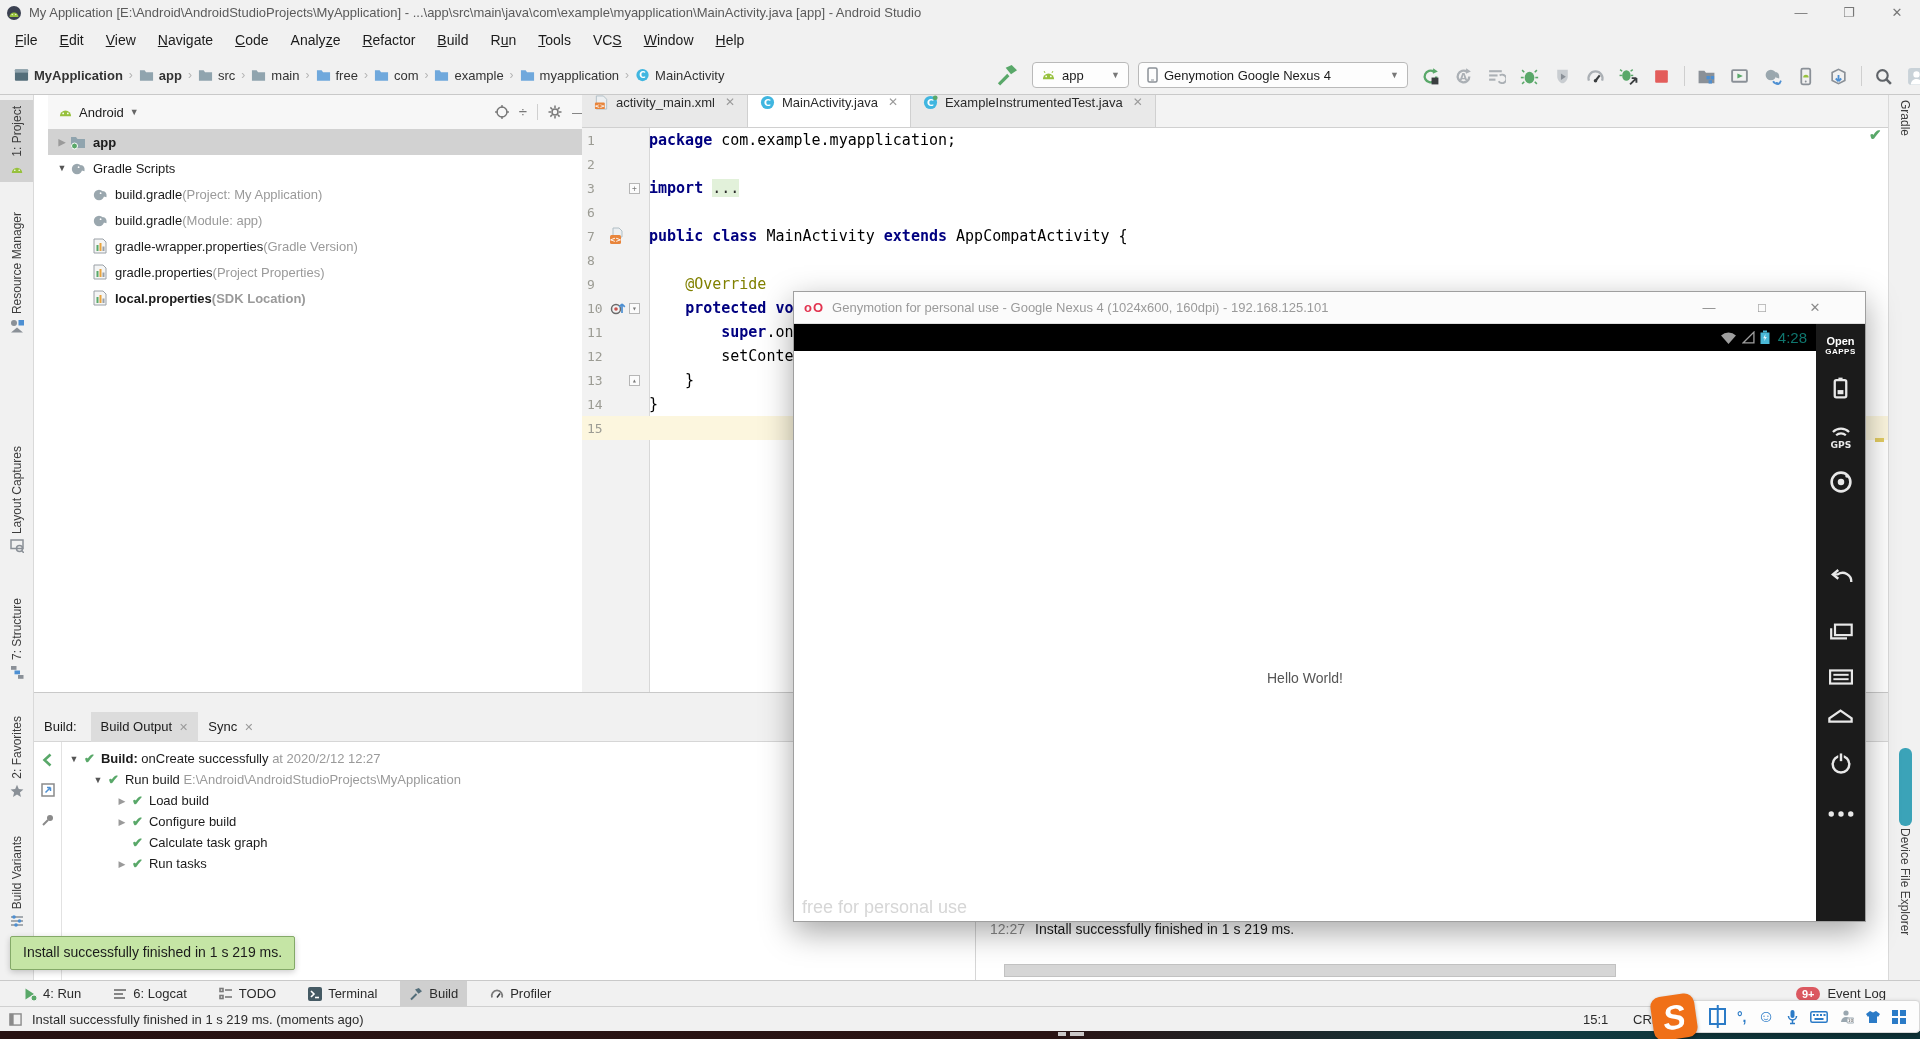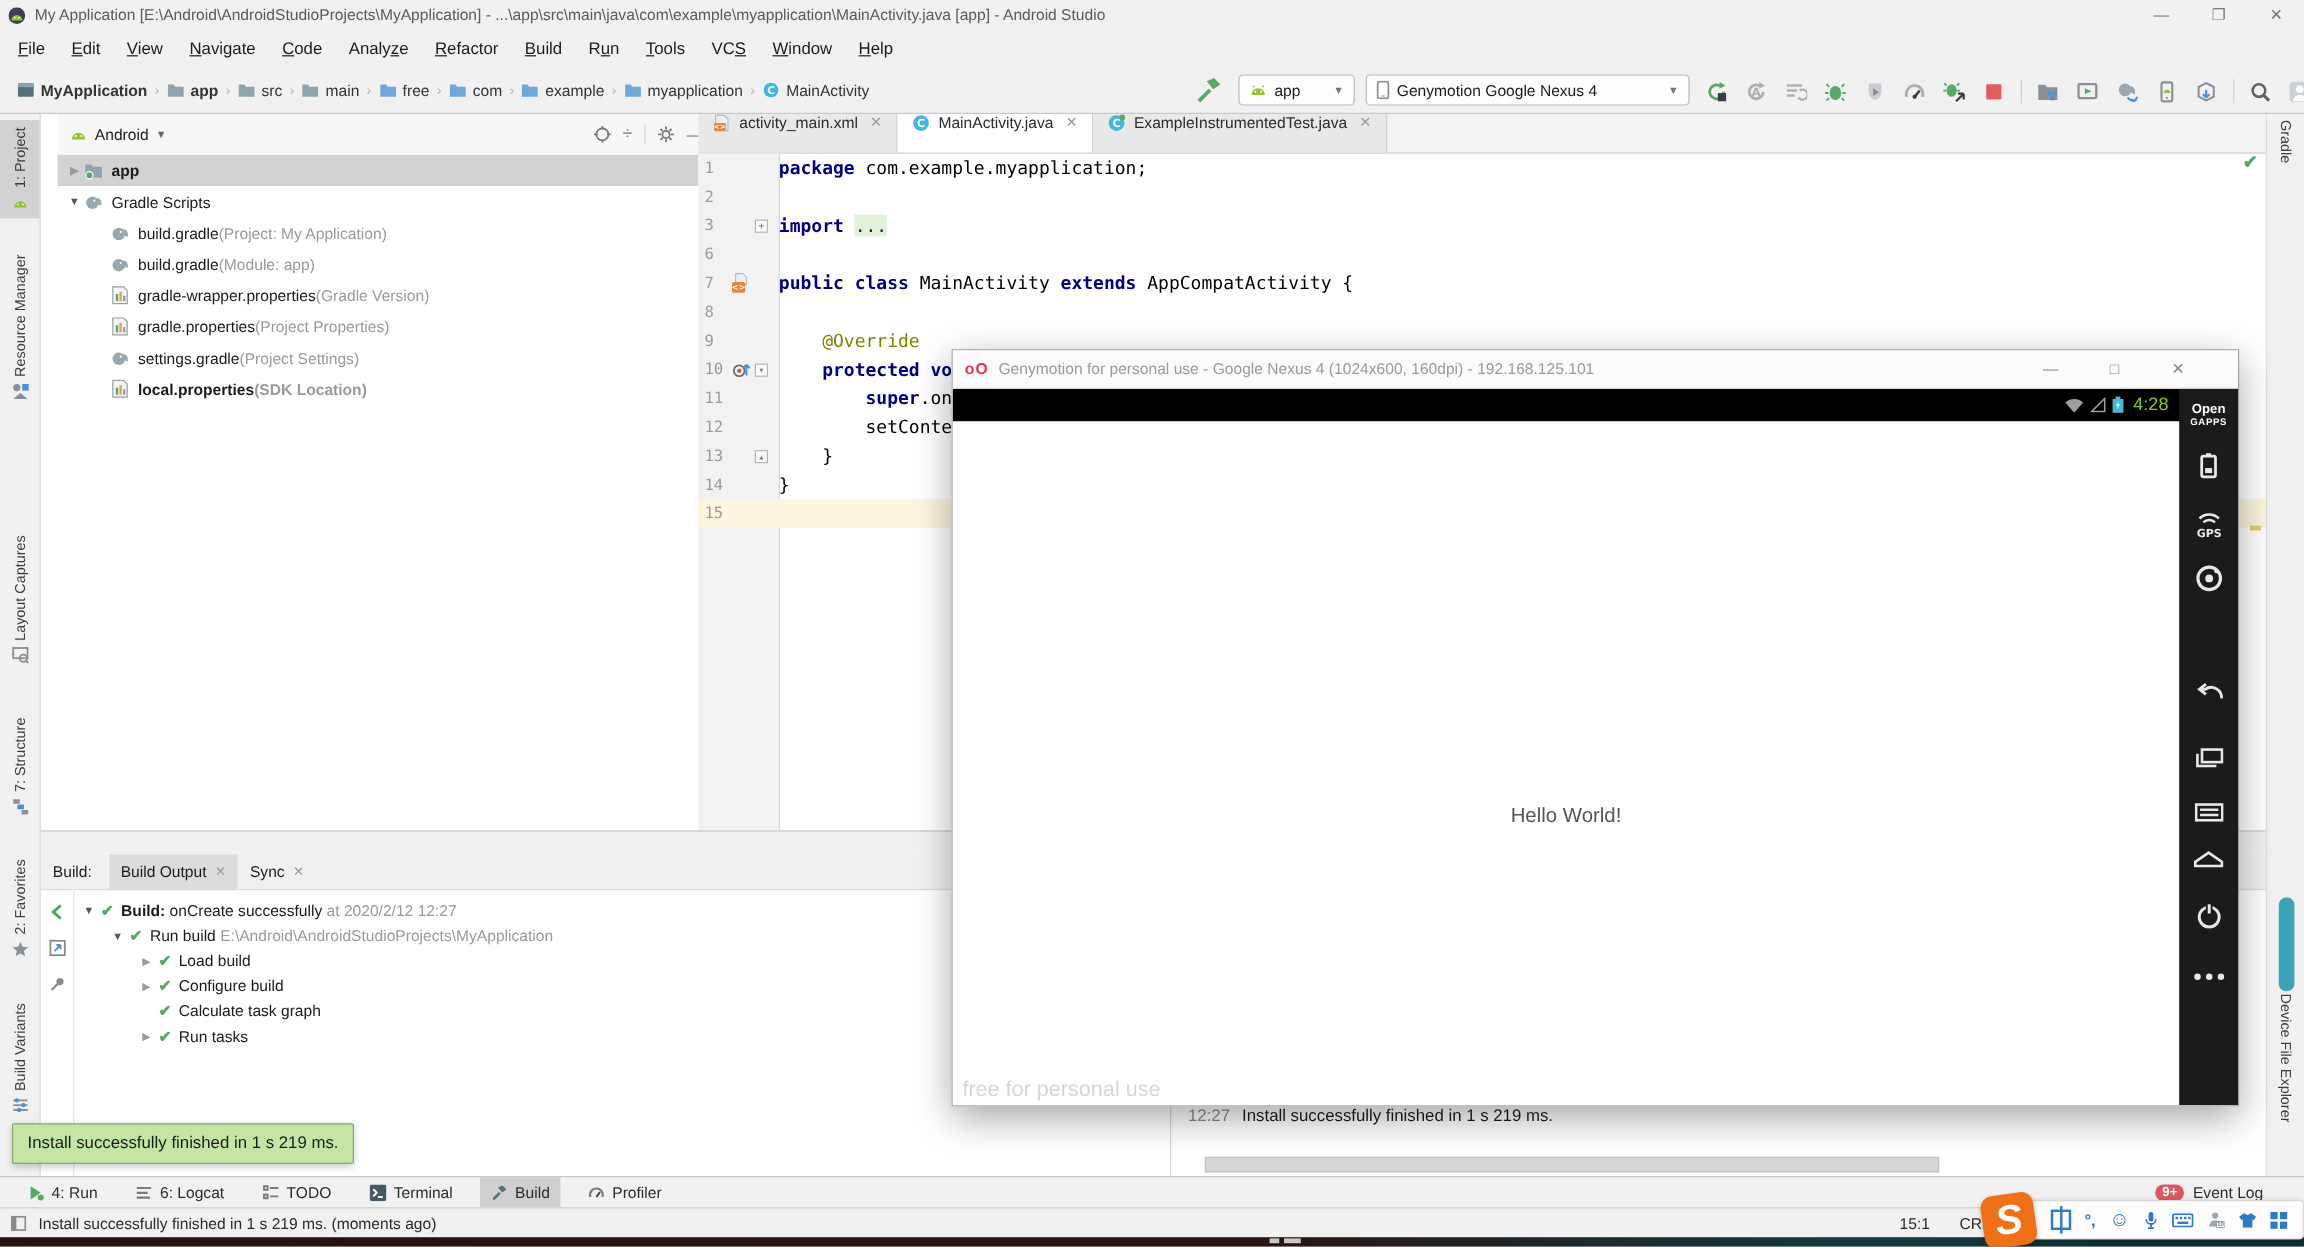--- a/index.html
+++ b/index.html
@@ -117,25 +117,25 @@
   #dark-strip{left:0;top:1031px;width:1920px;height:8px;background:linear-gradient(90deg,#271212 0%,#2a1414 55%,#113a40 80%,#0e3338 100%);}
   .dfrag{position:absolute;top:1032px;height:4px;background:#e8e8e8;opacity:.85;}
   
   #geny{left:793px;top:291px;width:1073px;height:631px;background:#fff;border:1px solid #9f9f9f;box-shadow:0 10px 30px rgba(0,0,0,.35);box-sizing:border-box;z-index:50;}
   #geny-titlebar{height:32px;background:#fbfbfb;border-bottom:1px solid #e0e0e0;display:flex;align-items:center;font-size:13px;color:#9a9a9a;box-sizing:border-box;}
   #geny-logo{font-weight:bold;color:#E2334F;margin:0 8px 0 10px;font-size:13px;letter-spacing:1px;}
   .gwctl{position:absolute;top:0;width:40px;height:31px;text-align:center;line-height:31px;color:#8a8a8a;font-size:13px;}
   #geny-screen{position:absolute;left:0;top:32px;right:0;bottom:0;background:#fff;overflow:hidden;}
   #emu-statusbar{position:absolute;left:0;top:0;width:100%;height:27px;background:#000;}
   #emu-status-icons{position:absolute;right:58px;top:0;height:27px;display:flex;align-items:center;gap:5px;}
-  #emu-time{color:#84cc16;font-size:15px;margin-left:3px;}
+  #emu-time{color:#0f766e;font-size:15px;margin-left:3px;}
   #emu-appbar{position:absolute;left:0;top:27px;width:100%;height:64px;}
   #emu-appbar .t{color:#fff;font-size:21px;margin:18px 0 0 20px;}
   #emu-content{position:absolute;left:0;top:91px;right:49px;bottom:0;text-align:center;}
-  #hello{position:relative;top:255px;font-size:17px;color:#555;}
+  #hello{position:relative;top:255px;font-size:14px;color:#555;}
   #watermark{position:absolute;left:8px;bottom:3px;font-size:18px;color:#d6d6d6;}
   #emu-sidebar{position:absolute;right:0;top:0;width:49px;bottom:0;background:#1b1b1b;}
   .side-ic{position:absolute;left:0;width:49px;display:flex;justify-content:center;color:#e8e8e8;}
   .side-ic svg{display:block;}
   #gapps{text-align:center;color:#fff;line-height:1.05;}
   #gapps .l1{font-size:11px;font-weight:bold;}
   #gapps .l2{font-size:8px;font-weight:bold;letter-spacing:.5px;}
   
   #tooltip{left:10px;top:936px;height:32px;background:#C5E5A5;border:1px solid #84A968;border-radius:2px;font-size:14px;color:#1b1b1b;line-height:30px;padding:0 12px;z-index:60;box-shadow:0 2px 6px rgba(0,0,0,.2);}
   
@@ -594,32 +594,20 @@
         <span class="ticon">
           <svg viewBox="0 0 14 16">
             <path d="M1 1h9l3 3v11H1z" fill="#F4F5F5" stroke="#9AA0A6"></path>
             <rect x="3.5" y="7" width="2" height="6" fill="#59A869"></rect>
             <rect x="6.5" y="5" width="2" height="8" fill="#E8A33D"></rect>
             <rect x="9.5" y="8.5" width="2" height="4.5" fill="#9AA0A6"></rect>
           </svg>
         </span>
         <span>gradle.properties</span>
         <span class="ann"> (Project Properties)</span>
-      </div>
-      <div class="tree-row" style="padding-left: 28px;">
-        <span class="tw"></span>
-        <span class="ticon">
-          <svg viewBox="0 0 16 14">
-            <circle cx="7" cy="8" r="5.2" fill="#9AA7AE"></circle>
-            <path d="M10.5 4q4.8 0.3 4 6.3l-2.8-.8" fill="#9AA7AE"></path>
-            <circle cx="8.6" cy="6.2" r=".9" fill="#fff"></circle>
-          </svg>
-        </span>
-        <span>settings.gradle</span>
-        <span class="ann"> (Project Settings)</span>
       </div>
       <div class="tree-row" style="padding-left: 28px; font-weight: bold;">
         <span class="tw"></span>
         <span class="ticon">
           <svg viewBox="0 0 14 16">
             <path d="M1 1h9l3 3v11H1z" fill="#F4F5F5" stroke="#9AA0A6"></path>
             <rect x="3.5" y="7" width="2" height="6" fill="#59A869"></rect>
             <rect x="6.5" y="5" width="2" height="8" fill="#E8A33D"></rect>
             <rect x="9.5" y="8.5" width="2" height="4.5" fill="#9AA0A6"></rect>
           </svg>

